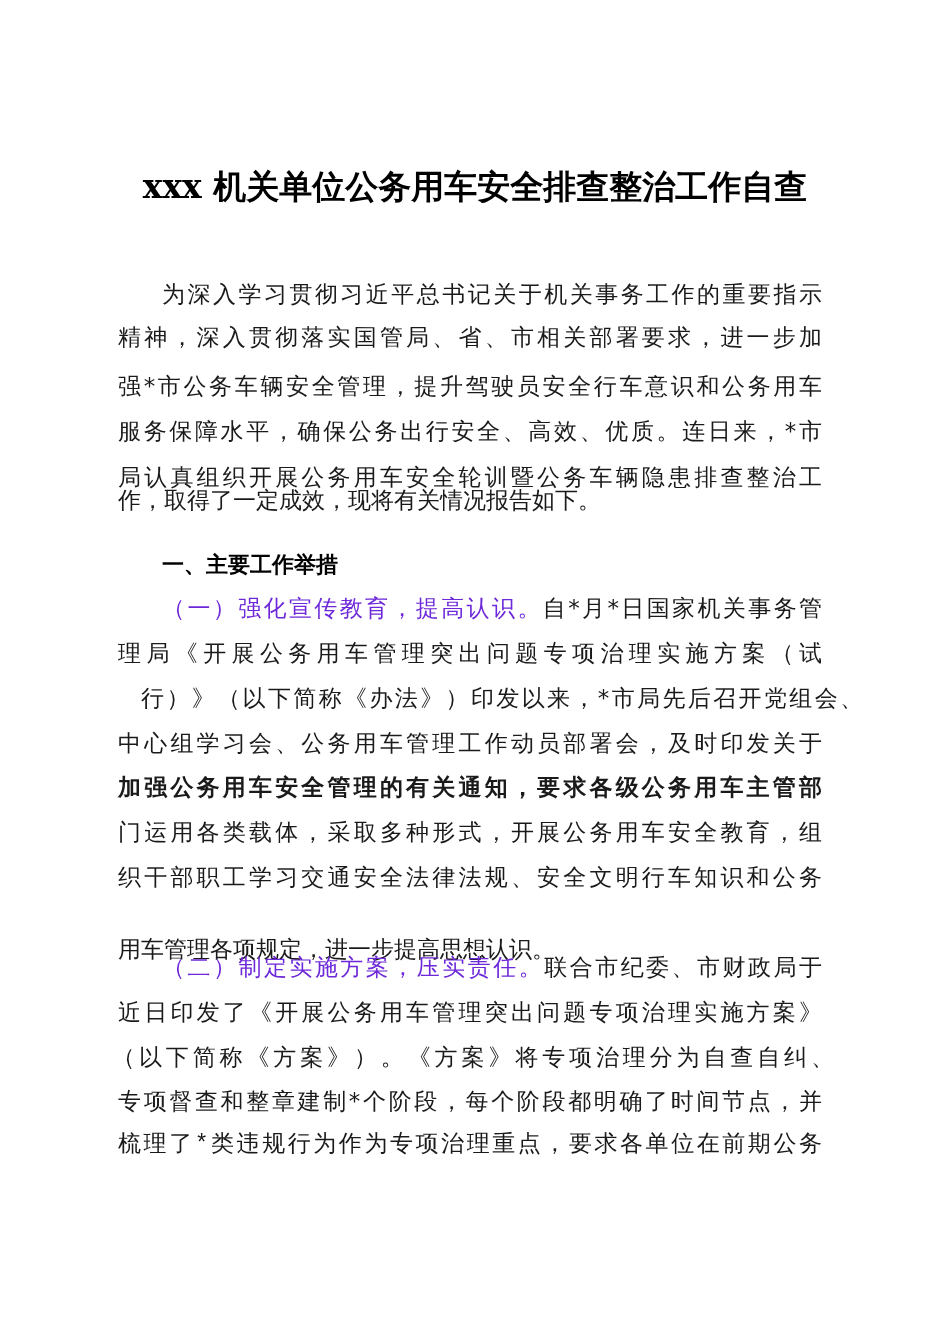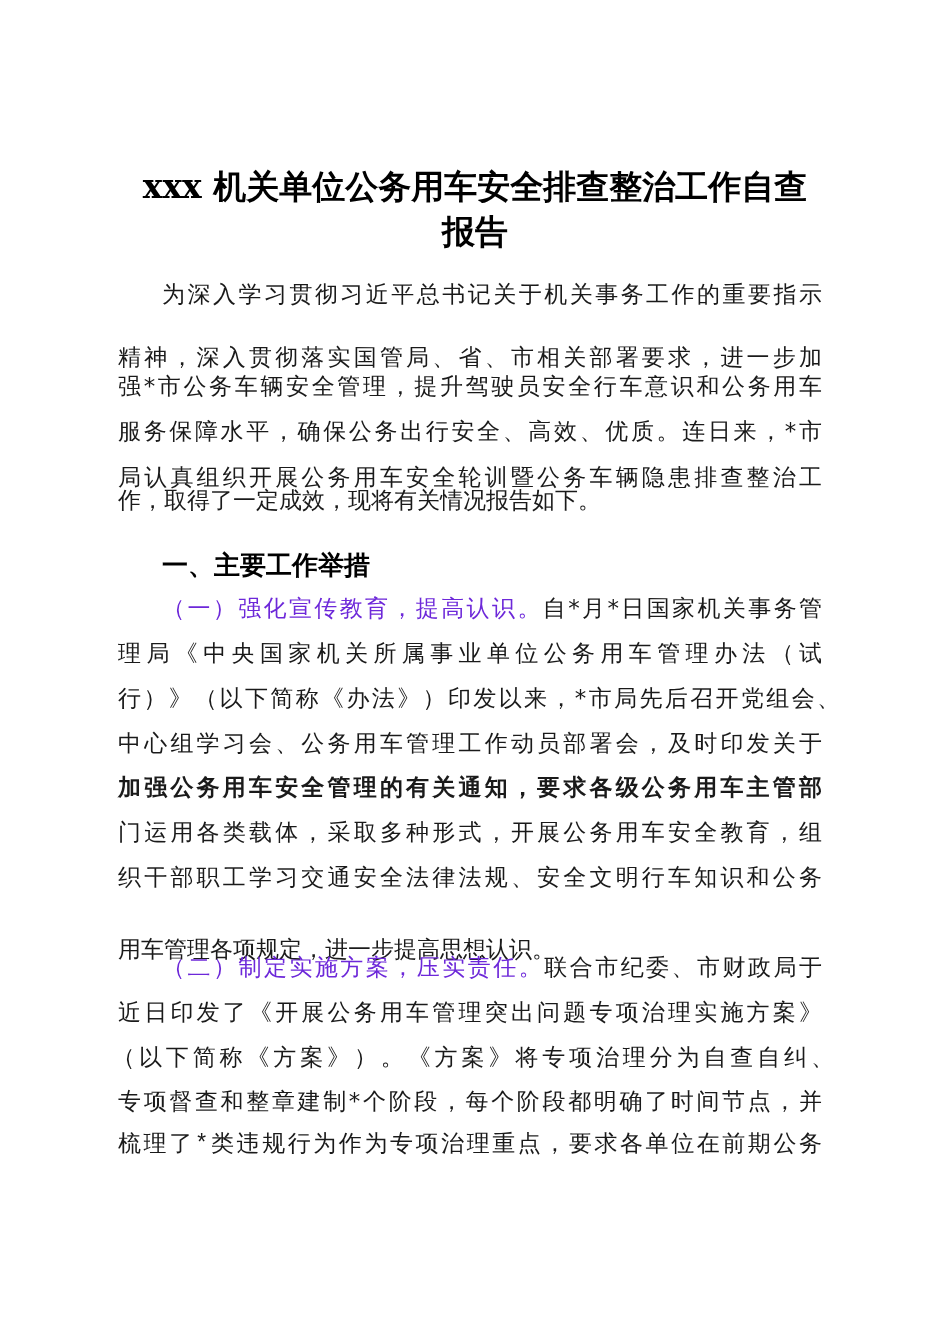--- a/index.html
+++ b/index.html
@@ -52,56 +52,55 @@
       white-space: nowrap;
       text-align: justify;
       text-align-last: justify;
     }
     .ln.indent { left: 44px; width: 660px; }
     .ln.last { text-align-last: left; }
     .ln.wide { width: 722px; }
     .heading {
       font-family: "DejaVu Sans", "Liberation Sans", sans-serif;
       font-weight: bold;
-      font-size: 26px;
+      font-size: 22px;
       text-align-last: left;
       color: #000;
     }
     .sub-lead {
       font-weight: normal;
       color: #6d28d9;
     }
   </style>
 </head>
 <body>
 
 <div class="page">
 
   <div class="title" style="top:128px;margin-top:36px;">
     <span class="line">xxx 机关单位公务用车安全排查整治工作自查</span>
-    <span class="line">报告</span>
   </div>
 
   <div class="body-text" style="top:0;">
 
     <div>
       <div class="ln indent" style="top:253px;margin-top:24px;">为深入学习贯彻习近平总书记关于机关事务工作的重要指示</div>
-      <div class="ln" style="top:340px;">精神，深入贯彻落实国管局、省、市相关部署要求，进一步加</div>
+      <div class="ln" style="top:320px;">精神，深入贯彻落实国管局、省、市相关部署要求，进一步加</div>
       <div class="ln" style="top:369px;">强*市公务车辆安全管理，提升驾驶员安全行车意识和公务用车</div>
       <div class="ln" style="top:414px;">服务保障水平，确保公务出行安全、高效、优质。连日来，*市</div>
       <div class="ln" style="top:460px;">局认真组织开展公务用车安全轮训暨公务车辆隐患排查整治工</div>
       <div class="ln last" style="top:483px;">作，取得了一定成效，现将有关情况报告如下。</div>
     </div>
 
     <div class="ln indent heading" style="top:548px;">一、主要工作举措</div>
 
     <div>
       <div class="ln indent" style="top:591px;"><span class="sub-lead">（一）强化宣传教育，提高认识。</span><span>自*月*日国家机关事务管</span></div>
-      <div class="ln" style="top:636px;">理局《中央国家机关所属事业单位公务用车管理办法（试</div>
-      <div class="ln wide" style="top:681px;">行）》（以下简称《办法》）印发以来，*市局先后召开党组会、</div>
+      <div class="ln" style="top:636px;">理局《开展公务用车管理突出问题专项治理实施方案（试</div>
+      <div class="ln wide" style="top:681px;margin-left:23px;">行）》（以下简称《办法》）印发以来，*市局先后召开党组会、</div>
       <div class="ln" style="top:726px;">中心组学习会、公务用车管理工作动员部署会，及时印发关于</div>
       <div class="ln" style="top:770px;font-weight:bold;">加强公务用车安全管理的有关通知，要求各级公务用车主管部</div>
       <div class="ln" style="top:815px;">门运用各类载体，采取多种形式，开展公务用车安全教育，组</div>
       <div class="ln" style="top:860px;">织干部职工学习交通安全法律法规、安全文明行车知识和公务</div>
       <div class="ln last" style="top:904px;margin-top:28px;">用车管理各项规定，进一步提高思想认识。</div>
     </div>
 
     <div>
       <div class="ln indent" style="top:950px;"><span class="sub-lead">（二）制定实施方案，压实责任。</span><span>联合市纪委、市财政局于</span></div>
       <div class="ln" style="top:995px;">近日印发了《开展公务用车管理突出问题专项治理实施方案》</div>

